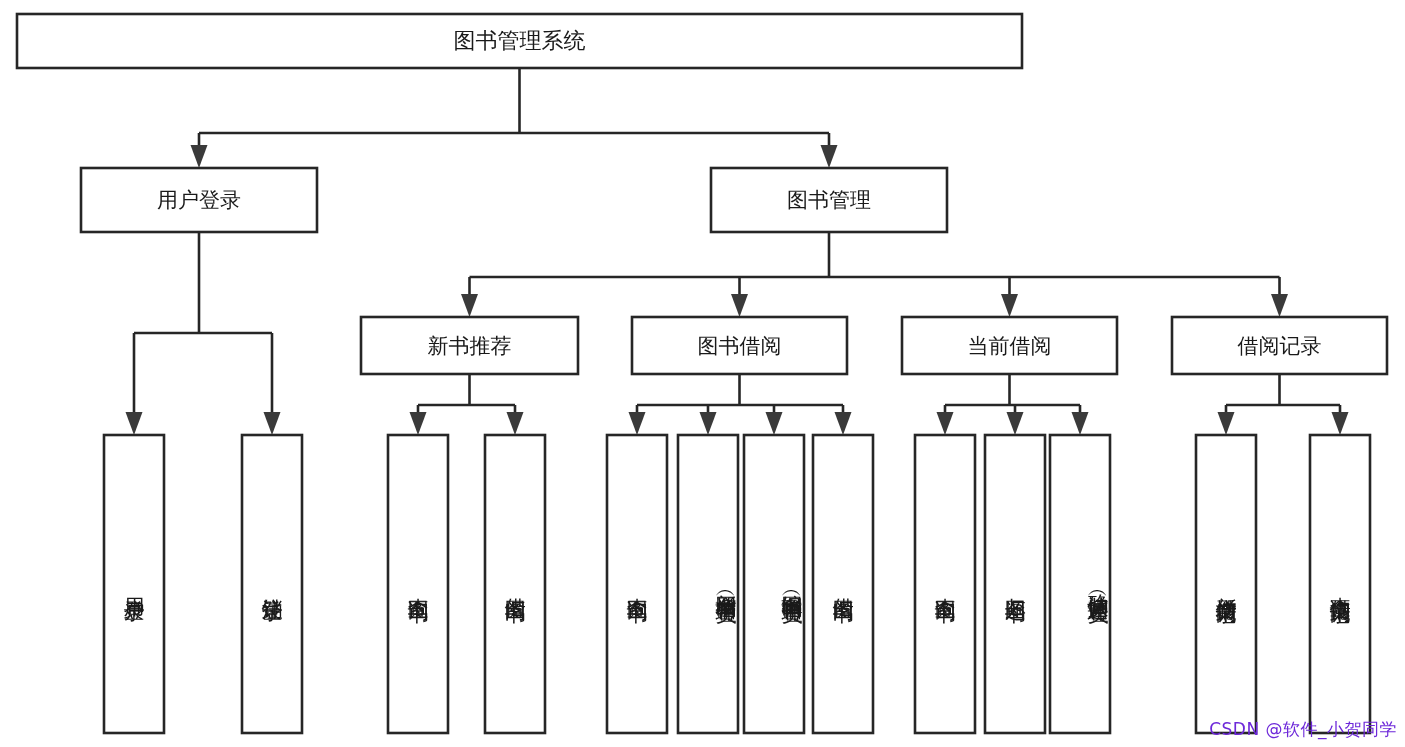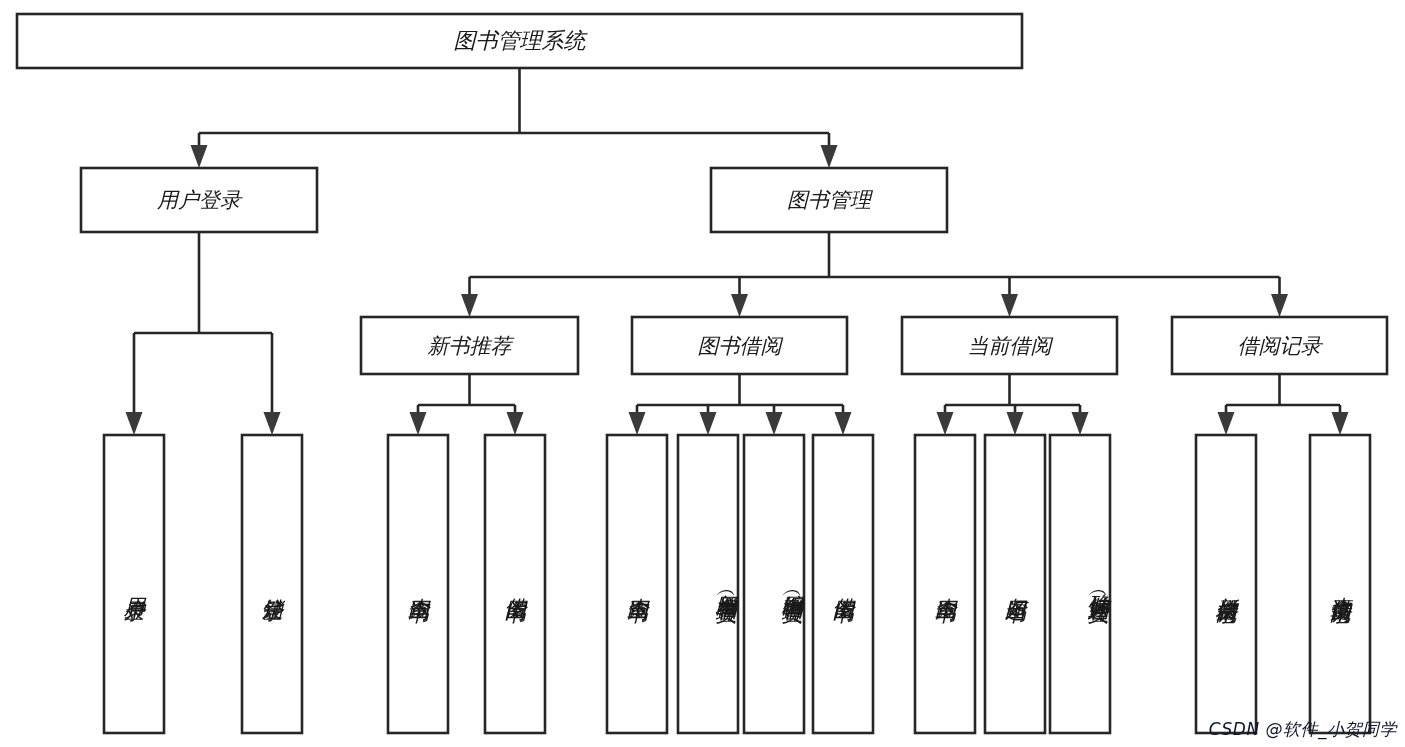--- a/index.html
+++ b/index.html
@@ -11,21 +11,20 @@
     width: 1405px;
     height: 747px;
     overflow: hidden;
     font-family: "DejaVu Sans", "Liberation Sans", sans-serif;
   }
   #diagram-root {
     position: relative;
     width: 1405px;
     height: 747px;
     background: #ffffff;
-    font-style: italic;
   }
   svg.flow-svg {
     position: absolute;
     top: 0;
     left: 0;
     width: 1405px;
     height: 747px;
   }
   .node-box {
     fill: #ffffff;
@@ -73,21 +72,21 @@
   }
   .leaf-label.centered {
     align-items: center;
   }
   .watermark {
     position: absolute;
     right: 8px;
     bottom: 6px;
     font-family: "DejaVu Sans", "Liberation Sans", sans-serif;
     font-size: 17px;
-    color: #0f172a;
+    color: #6d28d9;
     letter-spacing: 0.5px;
     white-space: nowrap;
   }
 </style>
 </head>
 <body>
 
 <div id="diagram-root">
 
   <svg class="flow-svg" viewBox="0 0 1405 747">

